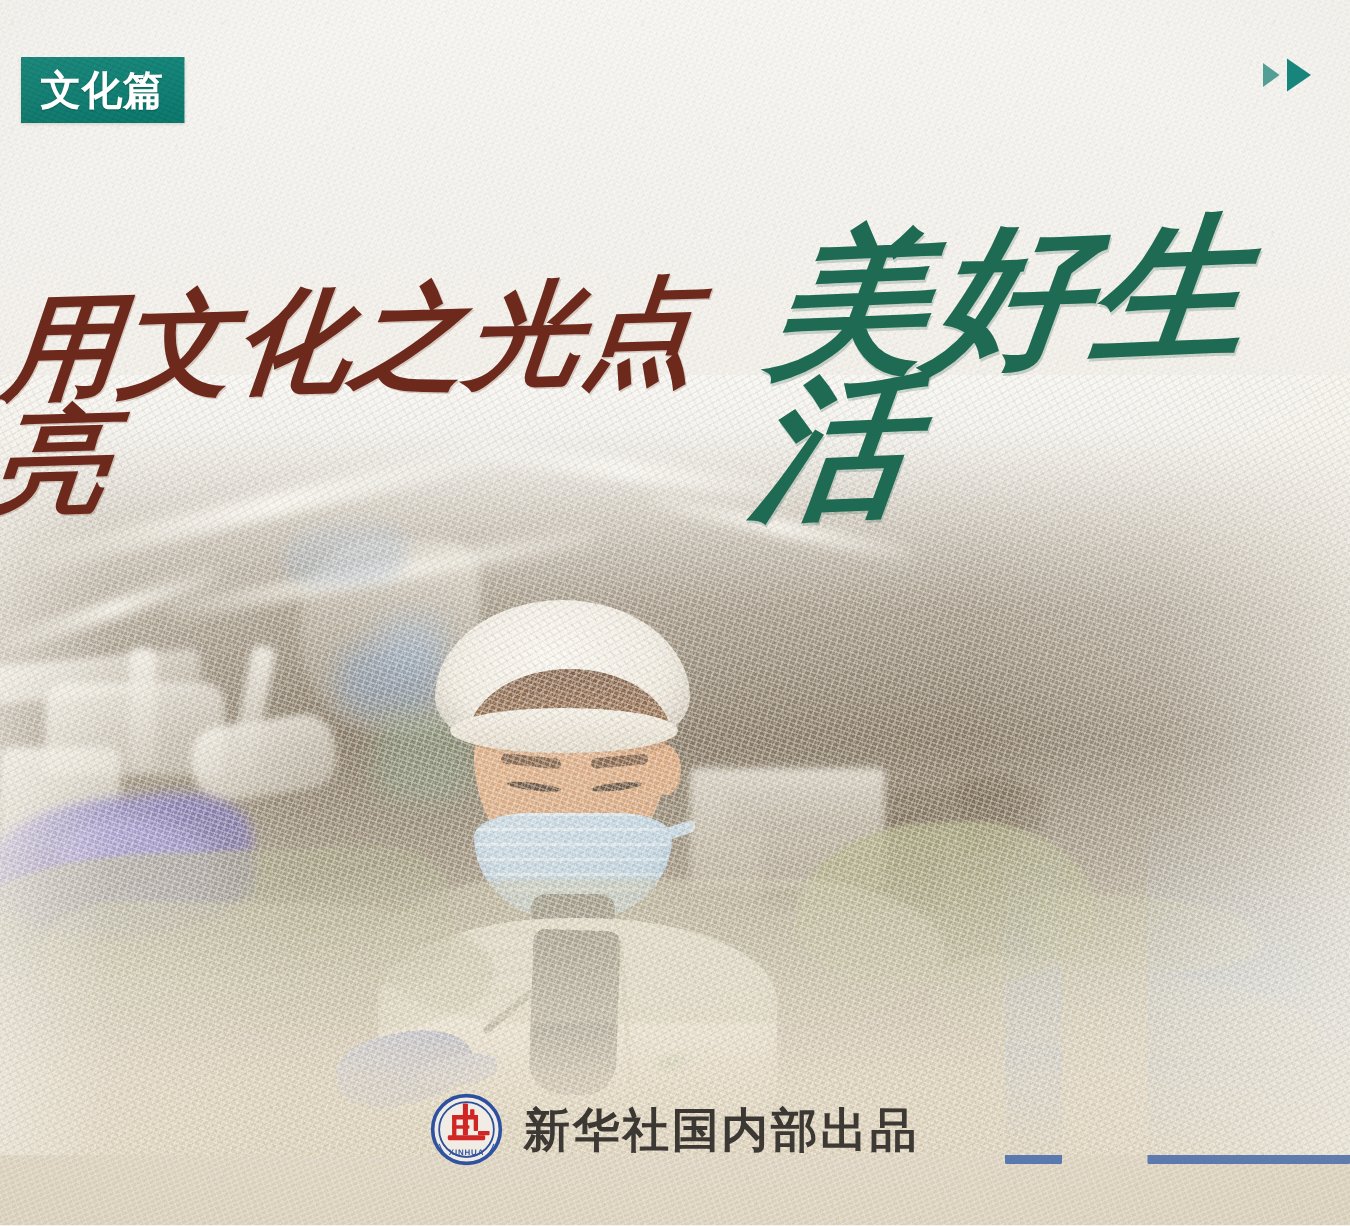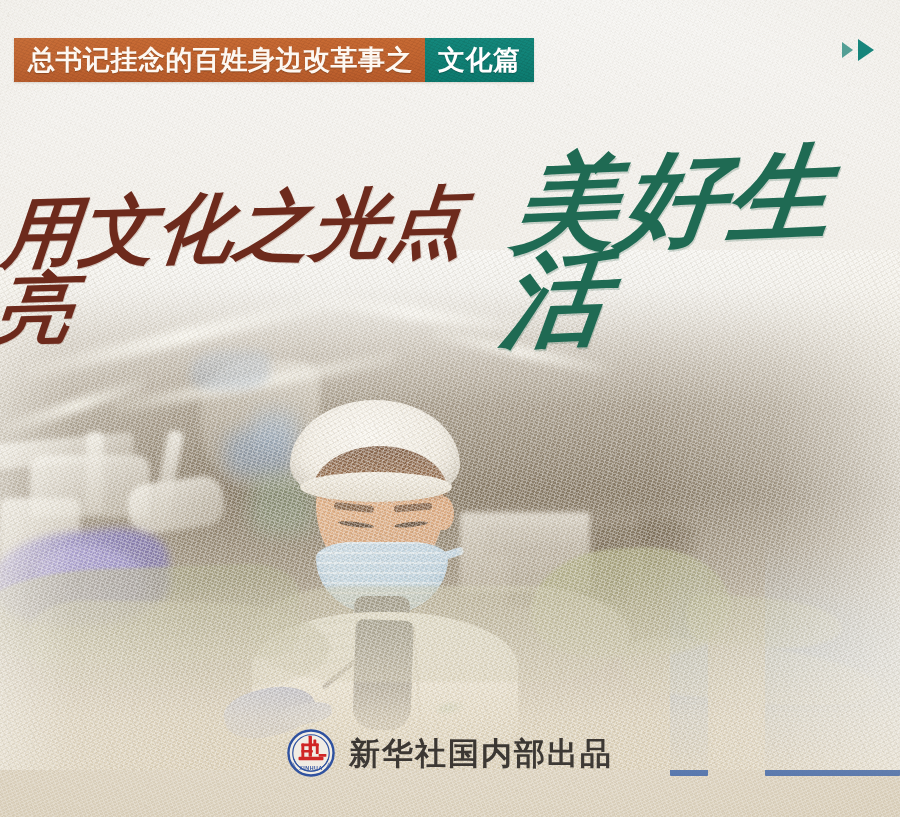--- a/index.html
+++ b/index.html
@@ -725,23 +725,20 @@
       <div class="artifact ridges"></div>
 
       <div class="photo-fade"></div>
       <div class="photo-fade-x"></div>
       <div class="photo-texture"></div>
       <div class="photo-texture-mul"></div>
     </div>
   </div>
 
   <div class="banner">
-    <div class="banner-main">
-      <span class="banner-text">总书记挂念的百姓身边改革事之</span>
-    </div>
     <div class="banner-sub">
       <span class="banner-text">文化篇</span>
     </div>
   </div>
 
   <div class="arrows">
     <div class="tri small"></div>
     <div class="tri large"></div>
   </div>
 

